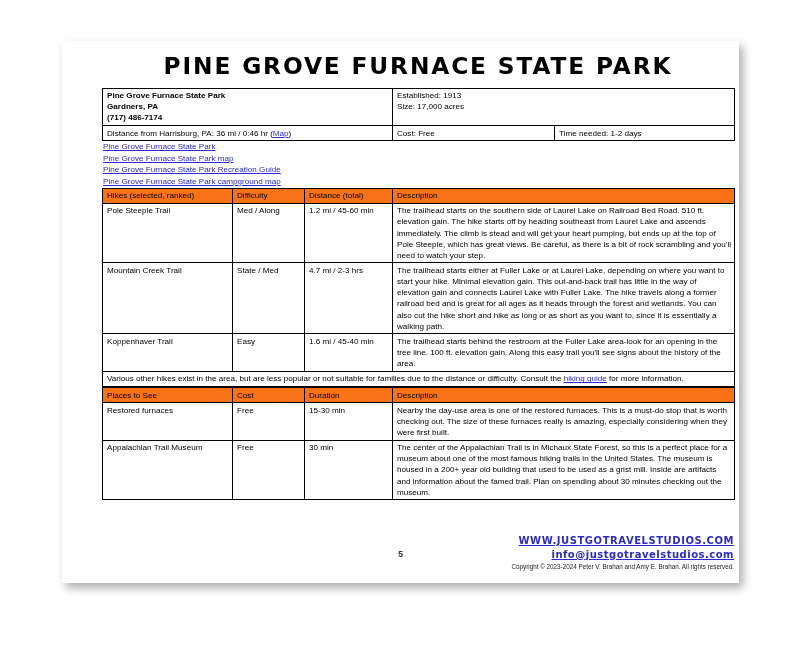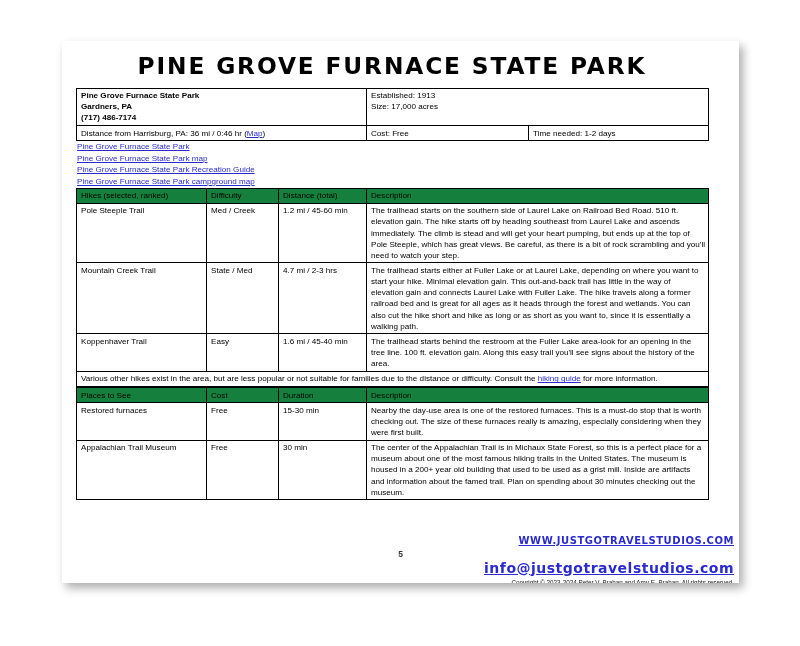--- a/index.html
+++ b/index.html
@@ -30,21 +30,21 @@
     width: 677px;
     height: 542px;
     background: #ffffff;
     box-shadow: 4px 5px 9px rgba(0,0,0,0.33);
     box-sizing: border-box;
     overflow: hidden;
   }
 
   .sheet-inner {
     position: absolute;
-    left: 14px;
+    left: 40px;
     top: 13px;
     width: 632px;
   }
 
   .doc-title {
     font-family: "DejaVu Sans", sans-serif;
     font-weight: bold;
     font-size: 23.5px;
     letter-spacing: 1.9px;
     text-align: center;
@@ -92,21 +92,21 @@
     width: max-content;
   }
   .inline-link {
     color: #2a2ad0;
     text-decoration: underline;
     cursor: pointer;
   }
 
   
   .hdr-row td {
-    background: #15803d;
+    background: #f97316;
     font-weight: bold;
     text-align: center;
     padding-top: 1.5px;
     padding-bottom: 1.5px;
     margin-left: 39px;
   }
   .hdr-row td.left-align { text-align: left; }
 
   td.c { text-align: center; }
   td.desc { text-align: left; }
@@ -157,28 +157,28 @@
     font-weight: bold;
     letter-spacing: 0.55px;
     color: #2a2ad0;
     text-decoration: underline;
     cursor: pointer;
     white-space: nowrap;
   }
   .site-email {
     display: block;
     font-family: "DejaVu Sans", sans-serif;
-    font-size: 14px;
+    font-size: 10px;
     font-weight: bold;
     letter-spacing: 0.5px;
     color: #2a2ad0;
     text-decoration: underline;
     cursor: pointer;
     white-space: nowrap;
-    margin-top: 12px;
+    margin-top: 1px;
   }
   .copyright {
     display: block;
     font-size: 6.3px;
     color: #222222;
     margin-top: 2px;
     white-space: nowrap;
   }
 </style>
 </head>
@@ -233,21 +233,21 @@
         <tbody>
           <tr class="hdr-row">
             <td class="left-align">Hikes (selected, ranked)</td>
             <td>Difficulty</td>
             <td>Distance (total)</td>
             <td>Description</td>
           </tr>
 
           <tr>
             <td>Pole Steeple Trail</td>
-            <td class="c">Med / Creek</td>
+            <td class="c">Med / Along</td>
             <td class="c">1.2 mi / 45-60 min</td>
             <td class="desc">The trailhead starts on the southern side of Laurel Lake on Railroad Bed Road.  510 ft. elevation gain.  The hike starts off by heading southeast from Laurel Lake and ascends immediately.  The climb is stead and will get your heart pumping, but ends up at the top of Pole Steeple, which has great views.  Be careful, as there is a bit of rock scrambling and you'll need to watch your step.</td>
           </tr>
 
           <tr>
             <td>Mountain Creek Trail</td>
             <td class="c">State / Med</td>
             <td class="c">4.7 mi / 2-3 hrs</td>
             <td class="desc">The trailhead starts either at Fuller Lake or at Laurel Lake, depending on where you want to start your hike.  Minimal elevation gain.  This out-and-back trail has little in the way of elevation gain and connects Laurel Lake with Fuller Lake.  The hike travels along a former railroad bed and is great for all ages as it heads through the forest and wetlands.  You can also cut the hike short and hike as long or as short as you want to, since it is essentially a walking path.</td>
           </tr>

